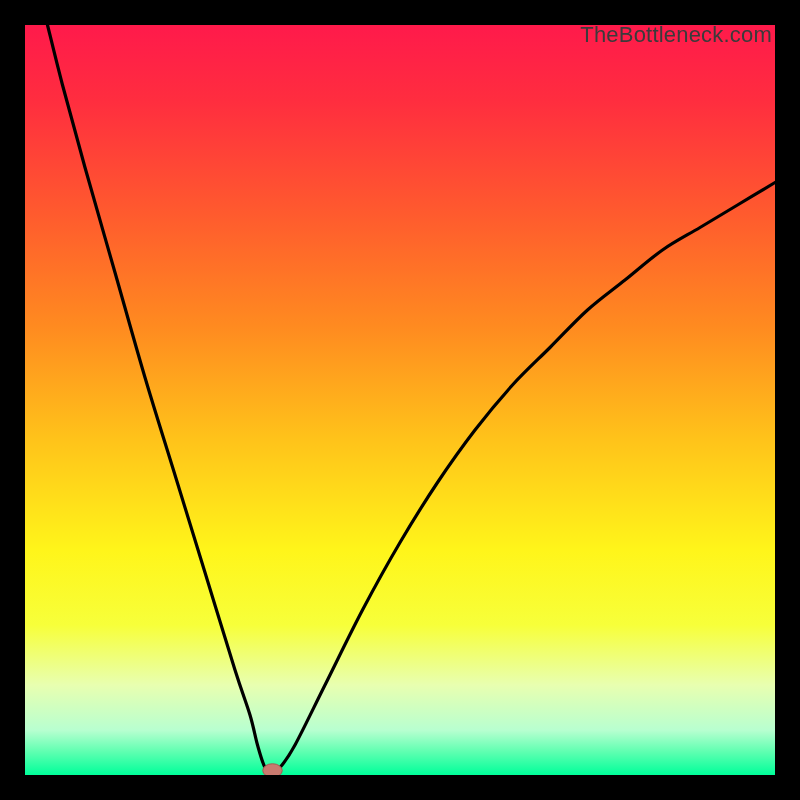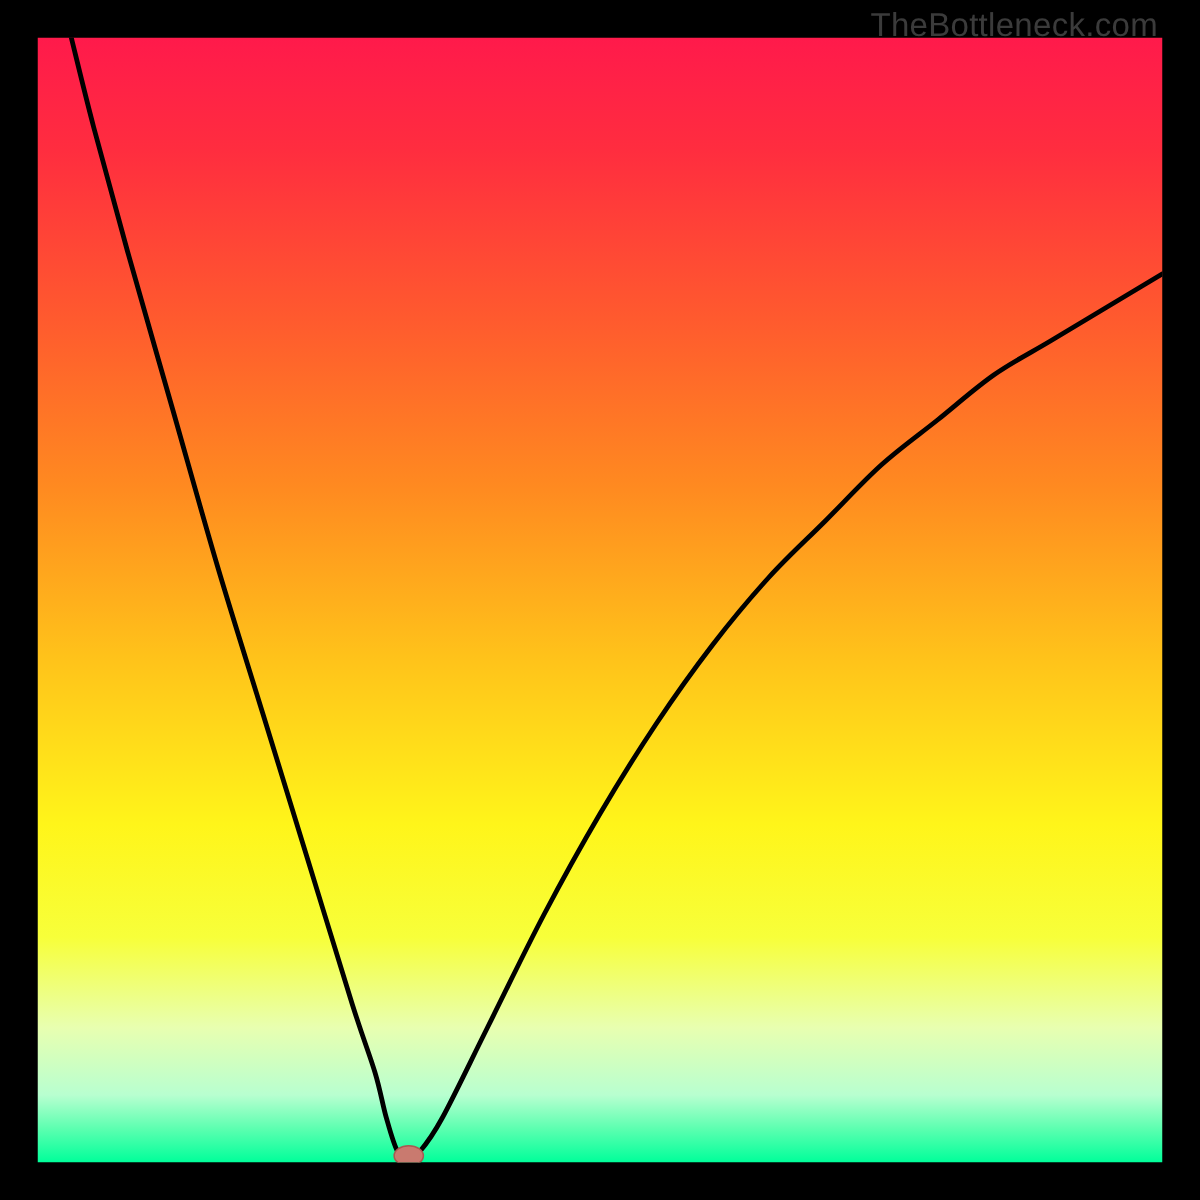--- a/index.html
+++ b/index.html
@@ -21,21 +21,21 @@
   }
   .plot-area {
     position: absolute;
     left: 0;
     top: 0;
     width: 750px;
     height: 750px;
   }
   .watermark {
     position: absolute;
-    top: 4px;
+    top: 22px;
     right: 28px;
     color: #3b3b3b;
     font-size: 22px;
     font-weight: 500;
     letter-spacing: 0.2px;
     user-select: none;
   }
   svg { display: block; }
 </style>
 </head>

